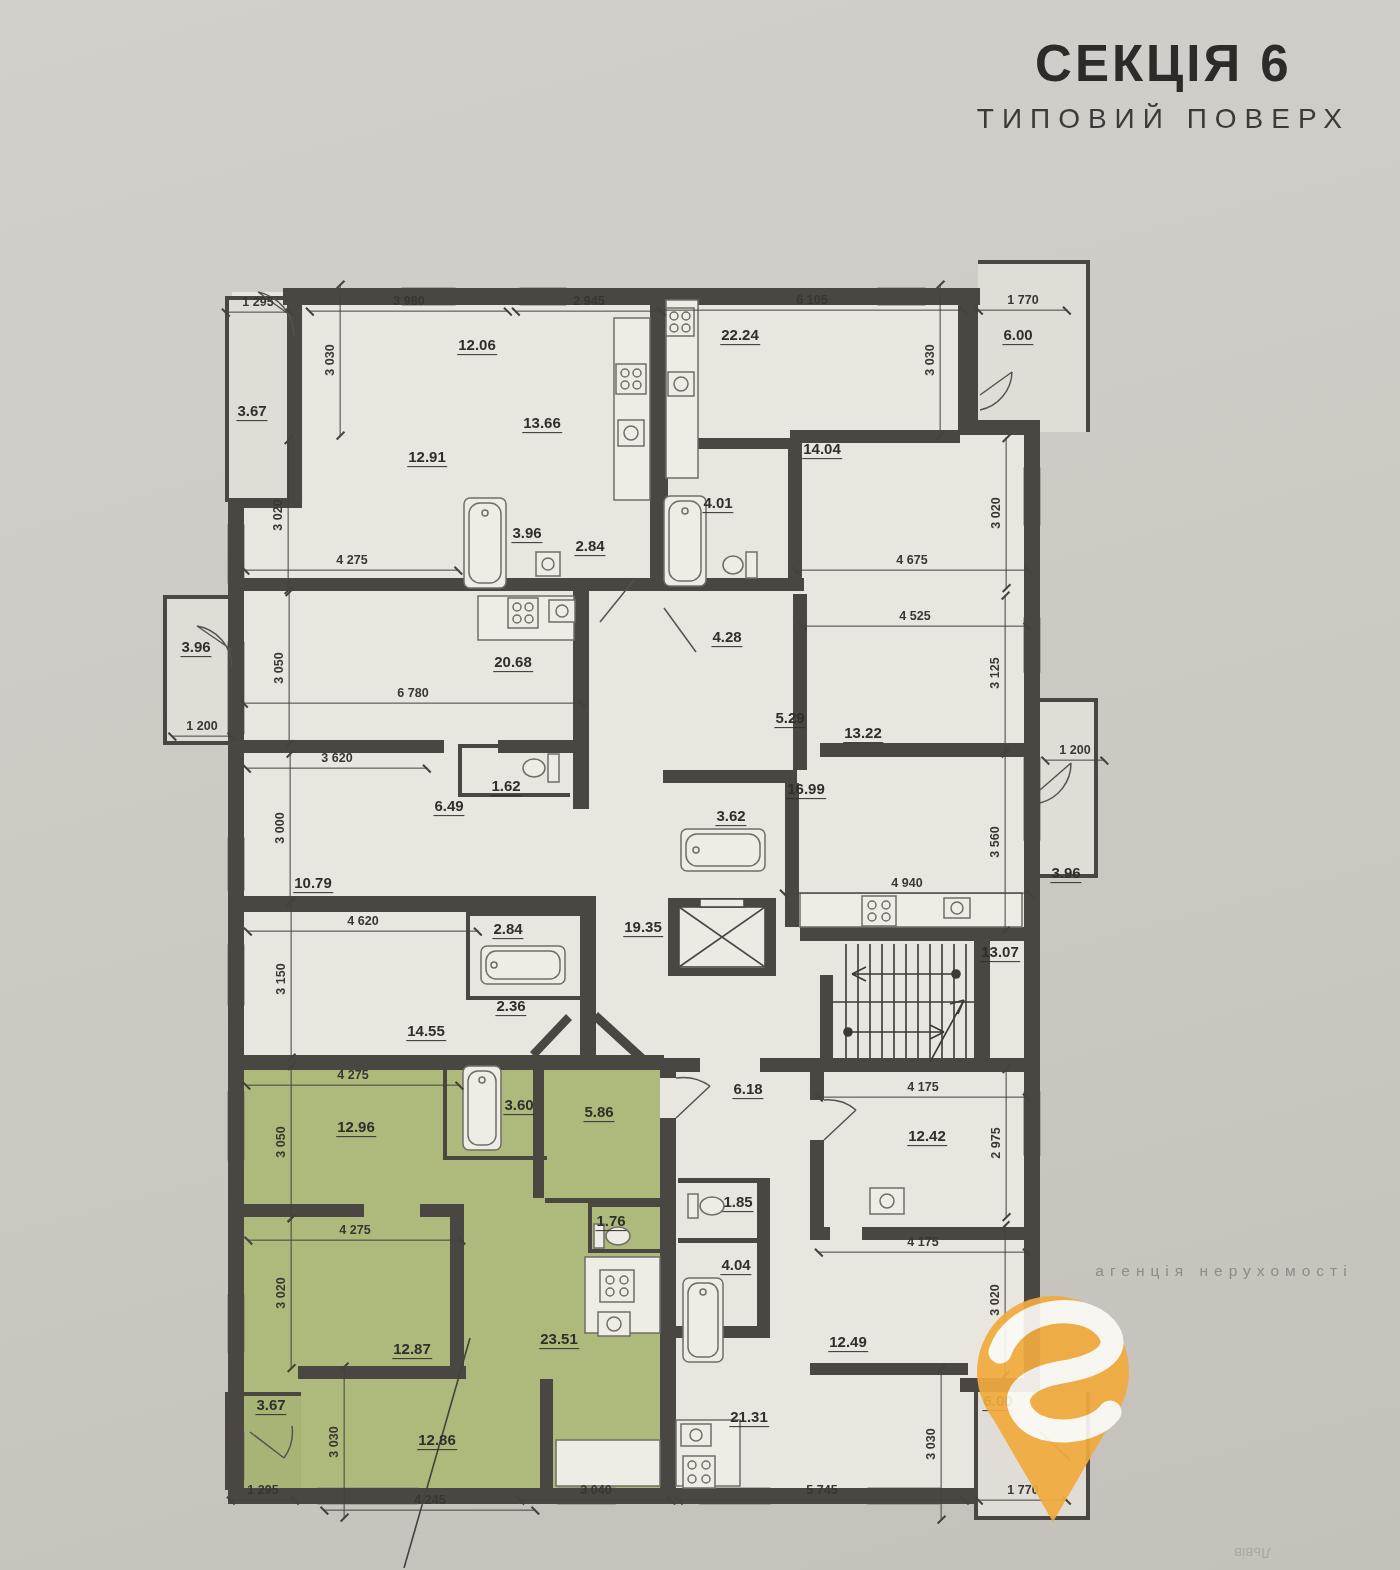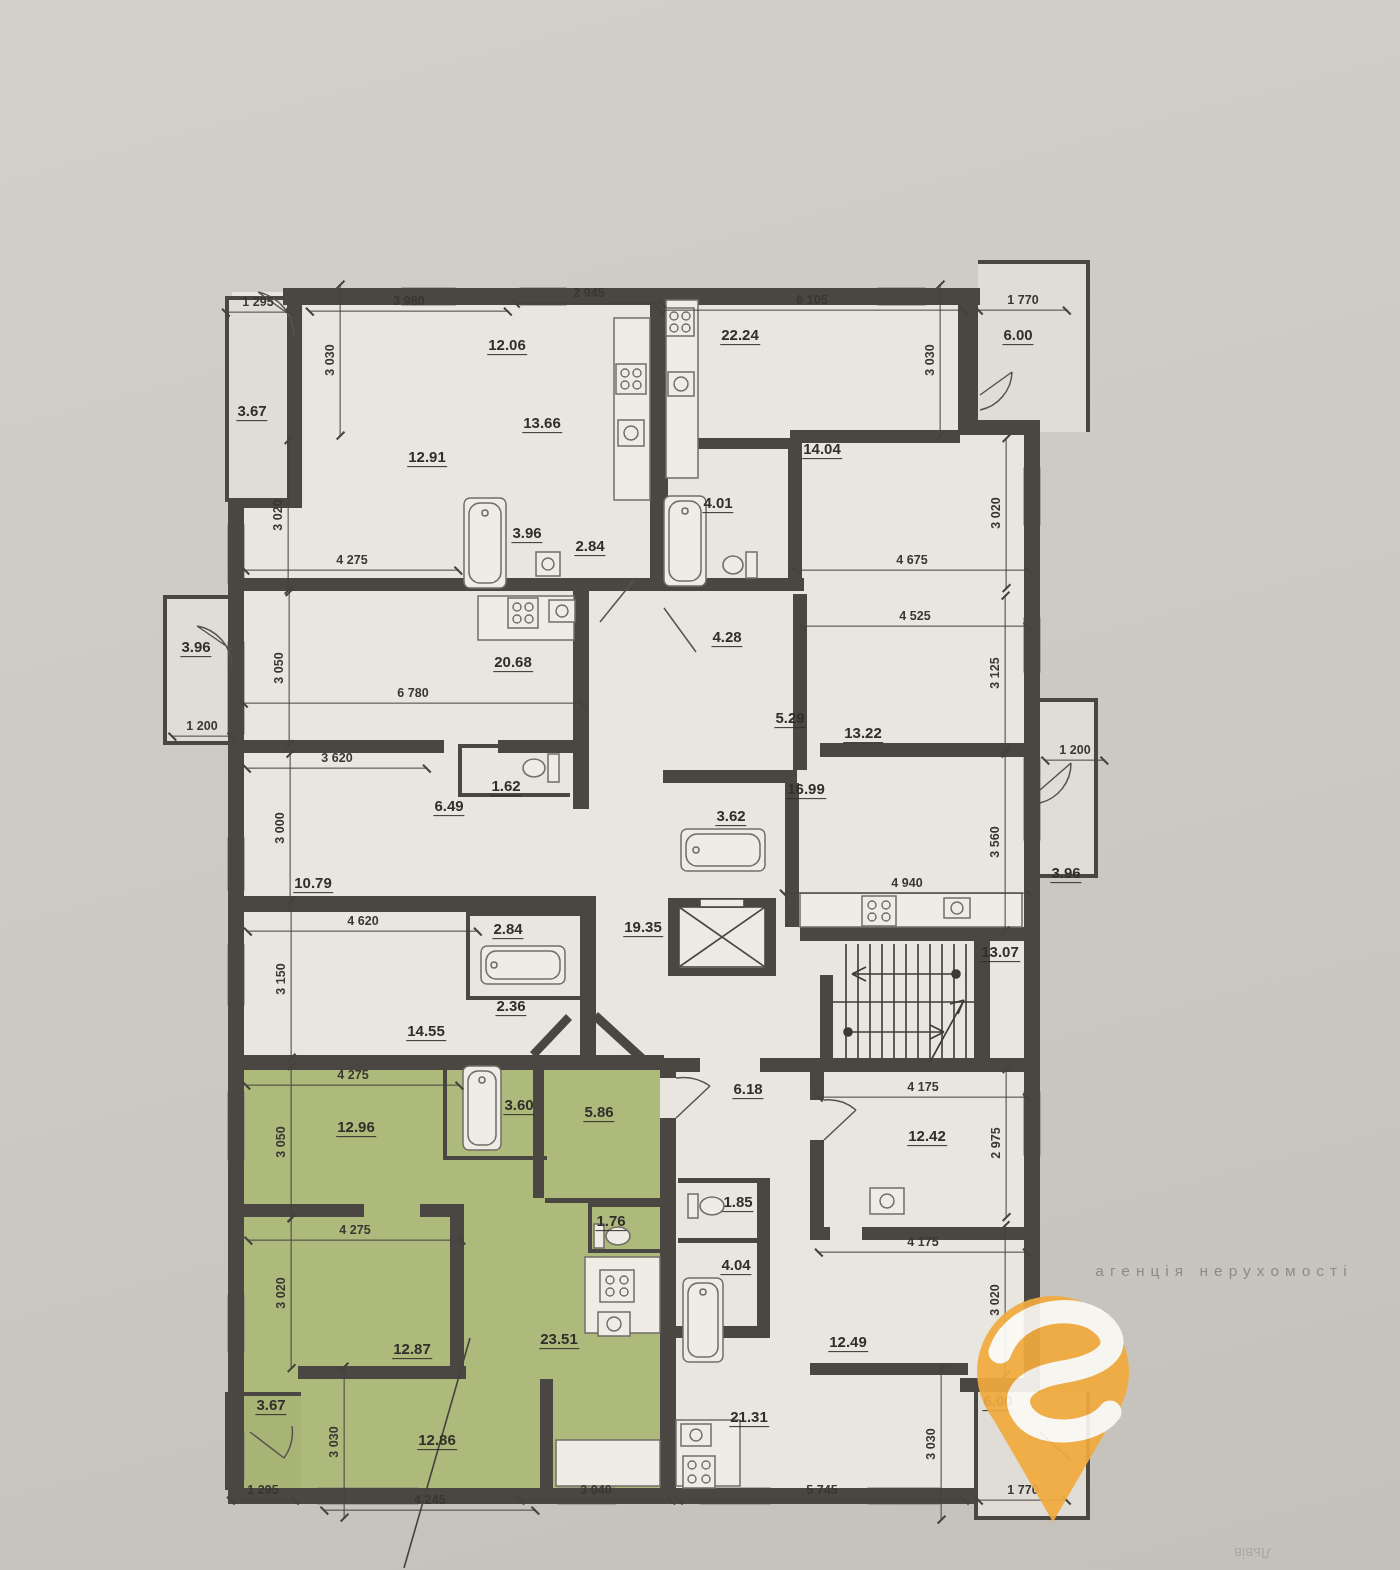--- a/index.html
+++ b/index.html
@@ -327,21 +327,21 @@
       <path d="M600 622L634 580"></path>
       <path d="M664 608L696 652"></path>
       <path d="M250 1432L284 1458M284 1458A44 44 0 0 0 292 1426"></path>
       <path d="M1040 1432L1070 1460"></path>
     </g>
 
     <path d="M470 1338L404 1568" stroke="#45423e" stroke-width="1.6" fill="none"></path>
   </svg>
 
   <div id="label-layer">
-      <div class="room-label" style="left: 477px; top: 346px; margin-left: 30px;">12.06</div>
+      <div class="room-label" style="left: 477px; top: 346px;">12.06</div>
       <div class="room-label" style="left: 542px; top: 424px;">13.66</div>
       <div class="room-label" style="left: 427px; top: 458px;">12.91</div>
       <div class="room-label" style="left: 527px; top: 534px;">3.96</div>
       <div class="room-label" style="left: 590px; top: 547px;">2.84</div>
       <div class="room-label" style="left: 252px; top: 412px;">3.67</div>
       <div class="room-label" style="left: 740px; top: 336px;">22.24</div>
       <div class="room-label" style="left: 822px; top: 450px;">14.04</div>
       <div class="room-label" style="left: 718px; top: 504px;">4.01</div>
       <div class="room-label" style="left: 1018px; top: 336px;">6.00</div>
       <div class="room-label" style="left: 727px; top: 638px;">4.28</div>
@@ -376,21 +376,21 @@
       <div class="room-label" style="left: 749px; top: 1418px;">21.31</div>
       <div class="room-label" style="left: 998px; top: 1402px;">6.00</div>
       <div class="dim dim-h" style="left: 258px; top: 304px;">
         <span class="dim-text">1 295</span>
         <span class="dim-line" style="width: 65px;"></span>
       </div>
       <div class="dim dim-h" style="left: 409px; top: 303px;">
         <span class="dim-text">3 980</span>
         <span class="dim-line" style="width: 199px;"></span>
       </div>
-      <div class="dim dim-h" style="left: 589px; top: 295px;">
+      <div class="dim dim-h" style="left: 589px; top: 303px;">
         <span class="dim-text">2 945</span>
         <span class="dim-line" style="width: 147px;"></span>
       </div>
       <div class="dim dim-h" style="left: 812px; top: 302px;">
         <span class="dim-text">6 105</span>
         <span class="dim-line" style="width: 305px;"></span>
       </div>
       <div class="dim dim-h" style="left: 1023px; top: 302px;">
         <span class="dim-text">1 770</span>
         <span class="dim-line" style="width: 89px;"></span>
@@ -522,20 +522,24 @@
       <div class="dim dim-v" style="left: 997px; top: 1300px;">
         <span class="dim-text">3 020</span>
         <span class="dim-line" style="width: 151px;"></span>
       </div>
       <div class="dim dim-v" style="left: 933px; top: 1444px;">
         <span class="dim-text">3 030</span>
         <span class="dim-line" style="width: 152px;"></span>
       </div>
     </div>
 
+  <div class="title-block">
+    <div class="title-main">СЕКЦІЯ 6</div>
+    <div class="title-sub">ТИПОВИЙ ПОВЕРХ</div>
+  </div>
 
   <svg class="wm-svg" width="1400" height="1570" viewBox="0 0 1400 1570">
     <g opacity="0.92">
       <circle cx="1053" cy="1372" r="76" fill="#f2ab3e"></circle>
       <path d="M985 1405 L1053 1522 L1121 1405 Z" fill="#f2ab3e"></path>
       <path d="M1000 1352 C1015 1308 1082 1300 1106 1328 C1124 1350 1100 1366 1062 1372 C1022 1379 1008 1398 1026 1418 C1044 1438 1094 1434 1110 1412" fill="none" stroke="#fcfaf5" stroke-width="23" stroke-linecap="round"></path>
     </g>
   </svg>
 
   <div class="wm-agency">агенція нерухомості</div>

